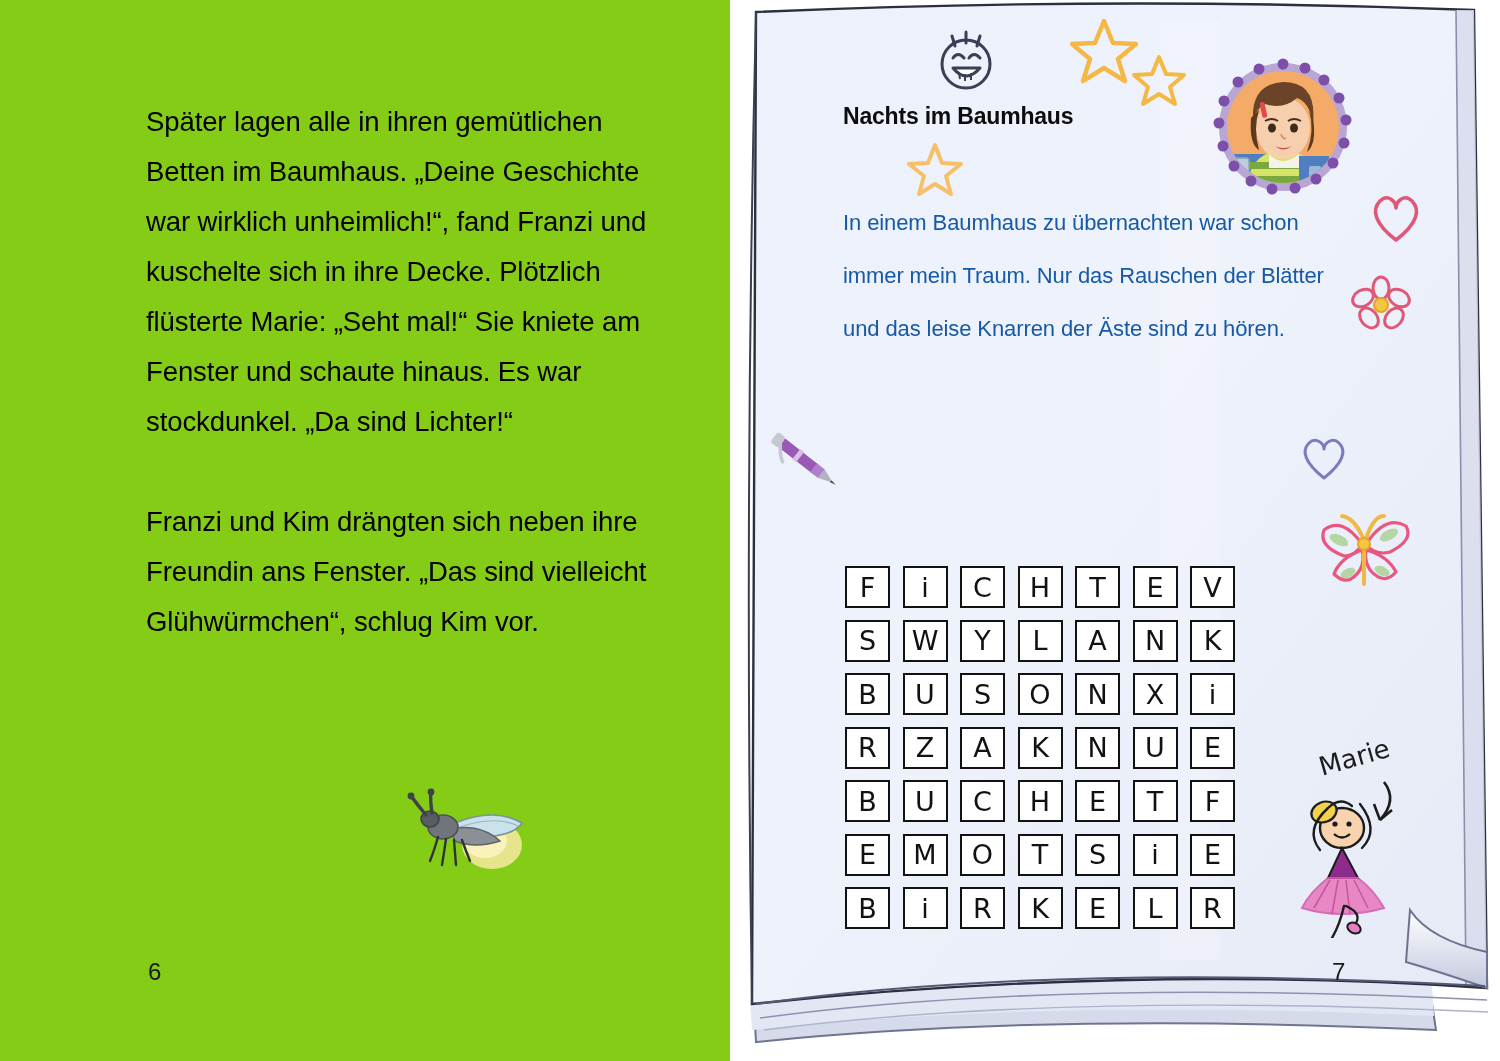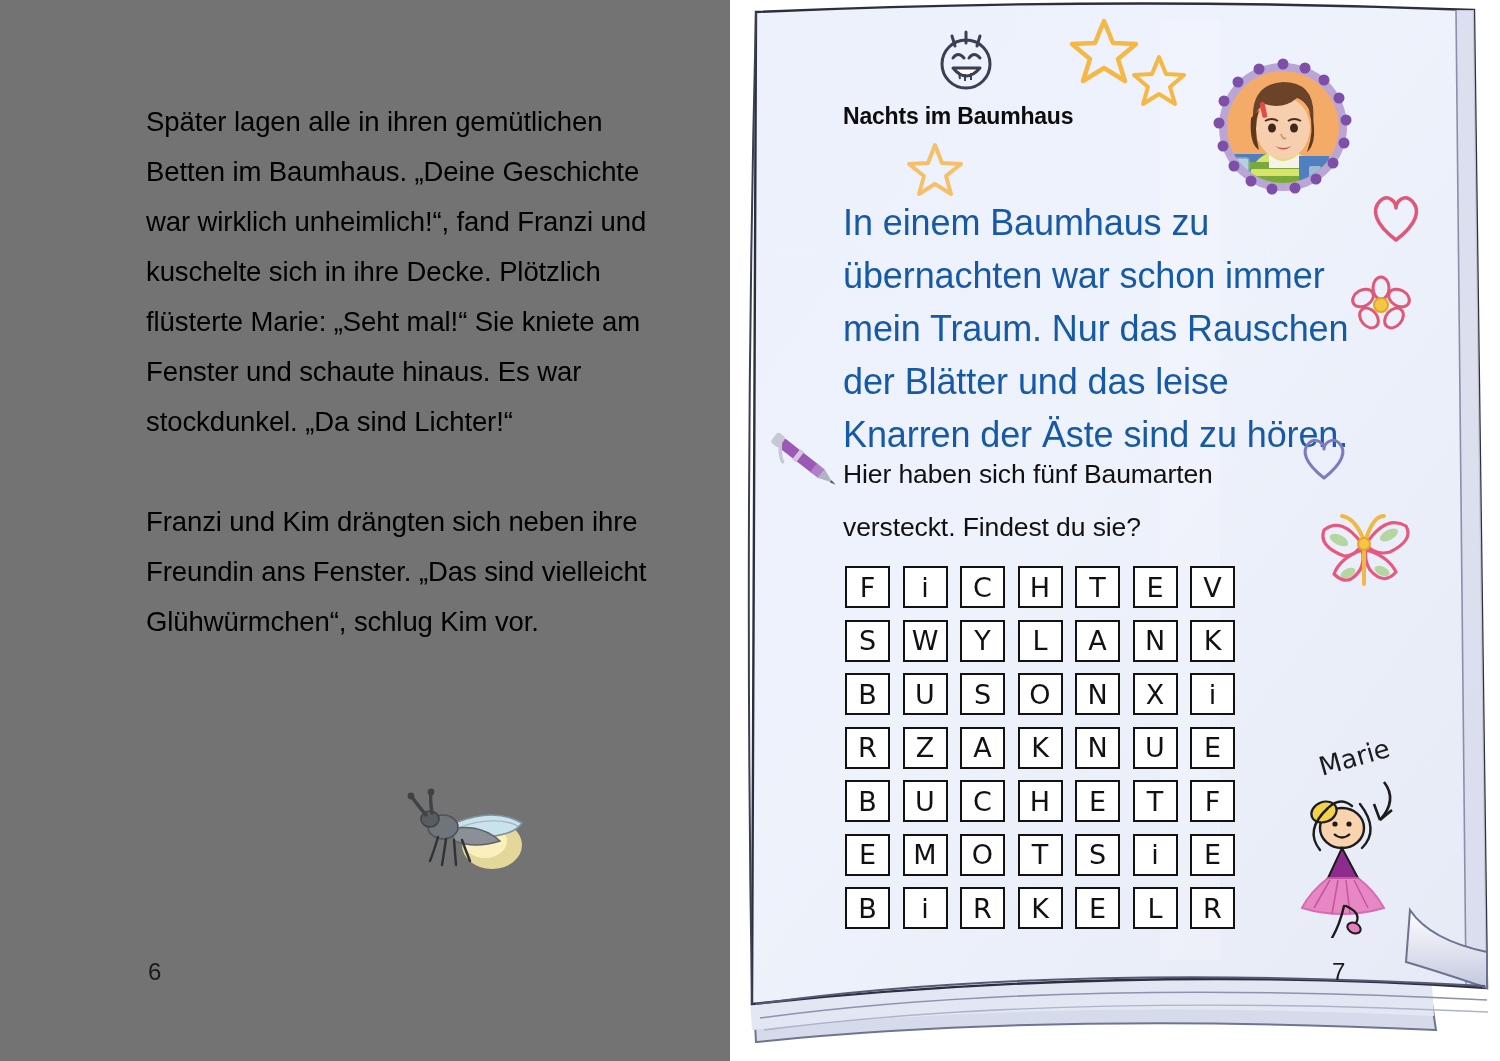--- a/index.html
+++ b/index.html
@@ -9,21 +9,21 @@
     background:#ffffff;
     font-family:"Liberation Sans", sans-serif;
     overflow:hidden;
     position:relative;
   }
   .spread{position:absolute;inset:0;}
 
   
   .left-page{
     position:absolute;left:0;top:0;width:730px;height:1061px;
-    background:#737373;
+    background:#84cc16;
   }
   .story{
     position:absolute;left:146px;top:97px;width:540px;
     font-size:27.5px;color:#000;line-height:50px;
     letter-spacing:-0.1px;
   }
   .story p{margin:0 0 50px 0;}
   .story p:last-child{margin-bottom:0;}
   .pagenum{
     position:absolute;font-size:24px;color:#1a1a1a;
@@ -43,21 +43,21 @@
     position:absolute;left:0;top:0;width:770px;height:1061px;
   }
 
   .note-title{
     position:absolute;left:113px;top:103px;
     font-size:23px;font-weight:bold;color:#0d0d0d;
     letter-spacing:-0.2px;
   }
   .blue-text{
     position:absolute;left:113px;top:196px;width:520px;
-    font-size:36px;color:#1659a6;line-height:53px;
+    font-size:22px;color:#1659a6;line-height:53px;
     letter-spacing:-0.1px;
   }
   .task-text{
     position:absolute;left:113px;top:448px;width:470px;
     font-size:26.5px;color:#111;line-height:53px;
     letter-spacing:-0.1px;
   }
 
   
   .grid{
@@ -259,21 +259,20 @@
             <rect x="58" y="34" width="10" height="11" fill="#b07fc9"></rect>
             <path d="M68 34 L82 39.5 L68 45 Z" fill="#b0b3c0"></path>
             <path d="M80 38.5 L86 39.5 L80 41 Z" fill="#4a4a58"></path>
             <rect x="8" y="33" width="10" height="13" rx="3" fill="#c6c9d4"></rect>
             <rect x="36" y="33" width="5" height="13" fill="#d8c0e6"></rect>
             <path d="M14 36 Q22 50 30 54" stroke="#c6c9d4" stroke-width="3.5" fill="none" stroke-linecap="round"></path>
           </g>
         </svg>
       </div>
 
-      <div class="task-text">Hier haben sich fünf Baumarten versteckt. Findest du sie?</div>
 
       <div class="doodle heart-pink">
         <svg width="58" height="56" viewBox="0 0 58 56">
           <path d="M29 50 C8 34 4 20 13 11 C21 3 29 12 29 18 C29 12 37 3 45 11 C54 20 50 34 29 50 Z" fill="none" stroke="#e05878" stroke-width="3.6" stroke-linejoin="round"></path>
         </svg>
       </div>
 
       <div class="doodle flower">
         <svg width="62" height="60" viewBox="0 0 62 60">
           <g fill="none" stroke="#e05878" stroke-width="3">

